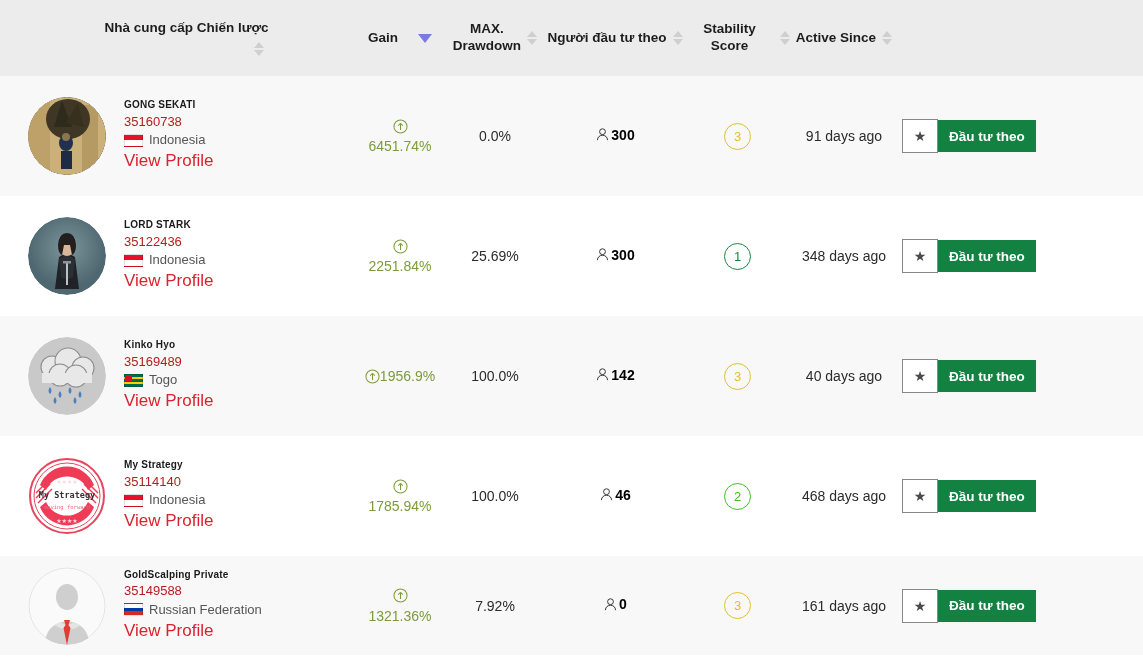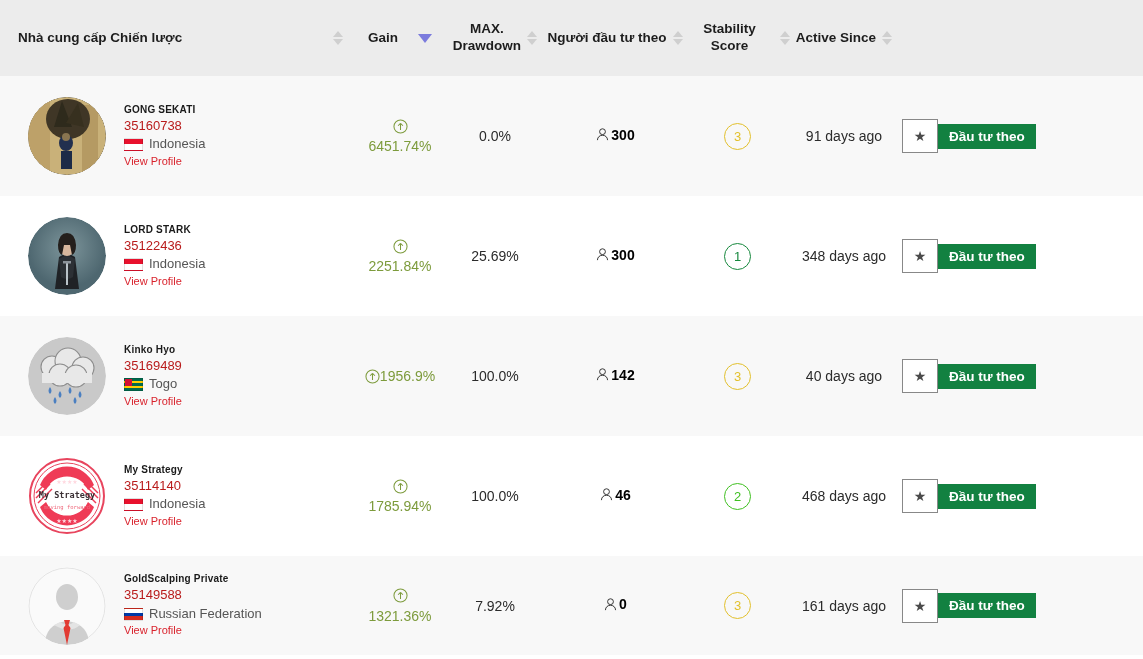--- a/index.html
+++ b/index.html
@@ -27,21 +27,21 @@
     vertical-align: middle;
     border: none;
   }
   .th-inner {
     display: flex;
     align-items: center;
     justify-content: center;
     gap: 6px;
     line-height: 1.25;
   }
-  .th-inner.left { justify-content: flex-start; padding-left: 18px; }
+  .th-inner.left { justify-content: flex-start; padding-left: 18px; flex-direction: column; }
   .th-label { white-space: pre-line; text-align: center; }
 
   
   .sort {
     display: inline-flex;
     flex-direction: column;
     gap: 2px;
     flex: 0 0 auto;
   }
   .caret-up, .caret-dn {
@@ -101,21 +101,21 @@
     overflow: hidden;
   }
   .flag-id { background: linear-gradient(to bottom, #e8112d 0 50%, #ffffff 50% 100%); }
   .flag-ru { background: linear-gradient(to bottom, #ffffff 0 33.3%, #0039a6 33.3% 66.6%, #d52b1e 66.6% 100%); }
   .flag-tg { background: repeating-linear-gradient(to bottom, #006a4e 0 20%, #ffce00 20% 40%); }
   .flag-tg::after {
     content: ""; position: absolute; left: 0; top: 0;
     width: 42%; height: 60%; background: #d21034;
   }
   .plink {
-    font-size: 11px; color: #d9232d; cursor: pointer;
+    font-size: 17px; color: #d9232d; cursor: pointer;
   }
 
   
   .gain {
     color: #7d9b3c;
     font-size: 14px;
     line-height: 1.5;
   }
   .gain.stacked { display: block; }
   .gain.inline { display: flex; align-items: center; justify-content: center; gap: 0; }
@@ -163,21 +163,21 @@
     cursor: pointer;
     flex: 0 0 36px;
   }
   .star { font-size: 14px; color: #4a4a4a; line-height: 1; }
   .follow-btn {
     background: #128141;
     color: #ffffff;
     font-size: 13.5px;
     font-weight: bold;
     border: none;
-    height: 25px;
+    height: 32px;
     padding: 0 11px;
     cursor: pointer;
     font-family: "Liberation Sans", sans-serif;
     white-space: nowrap;
   }
 </style>
 </head>
 <body>
 
 <table class="strategy-table">

